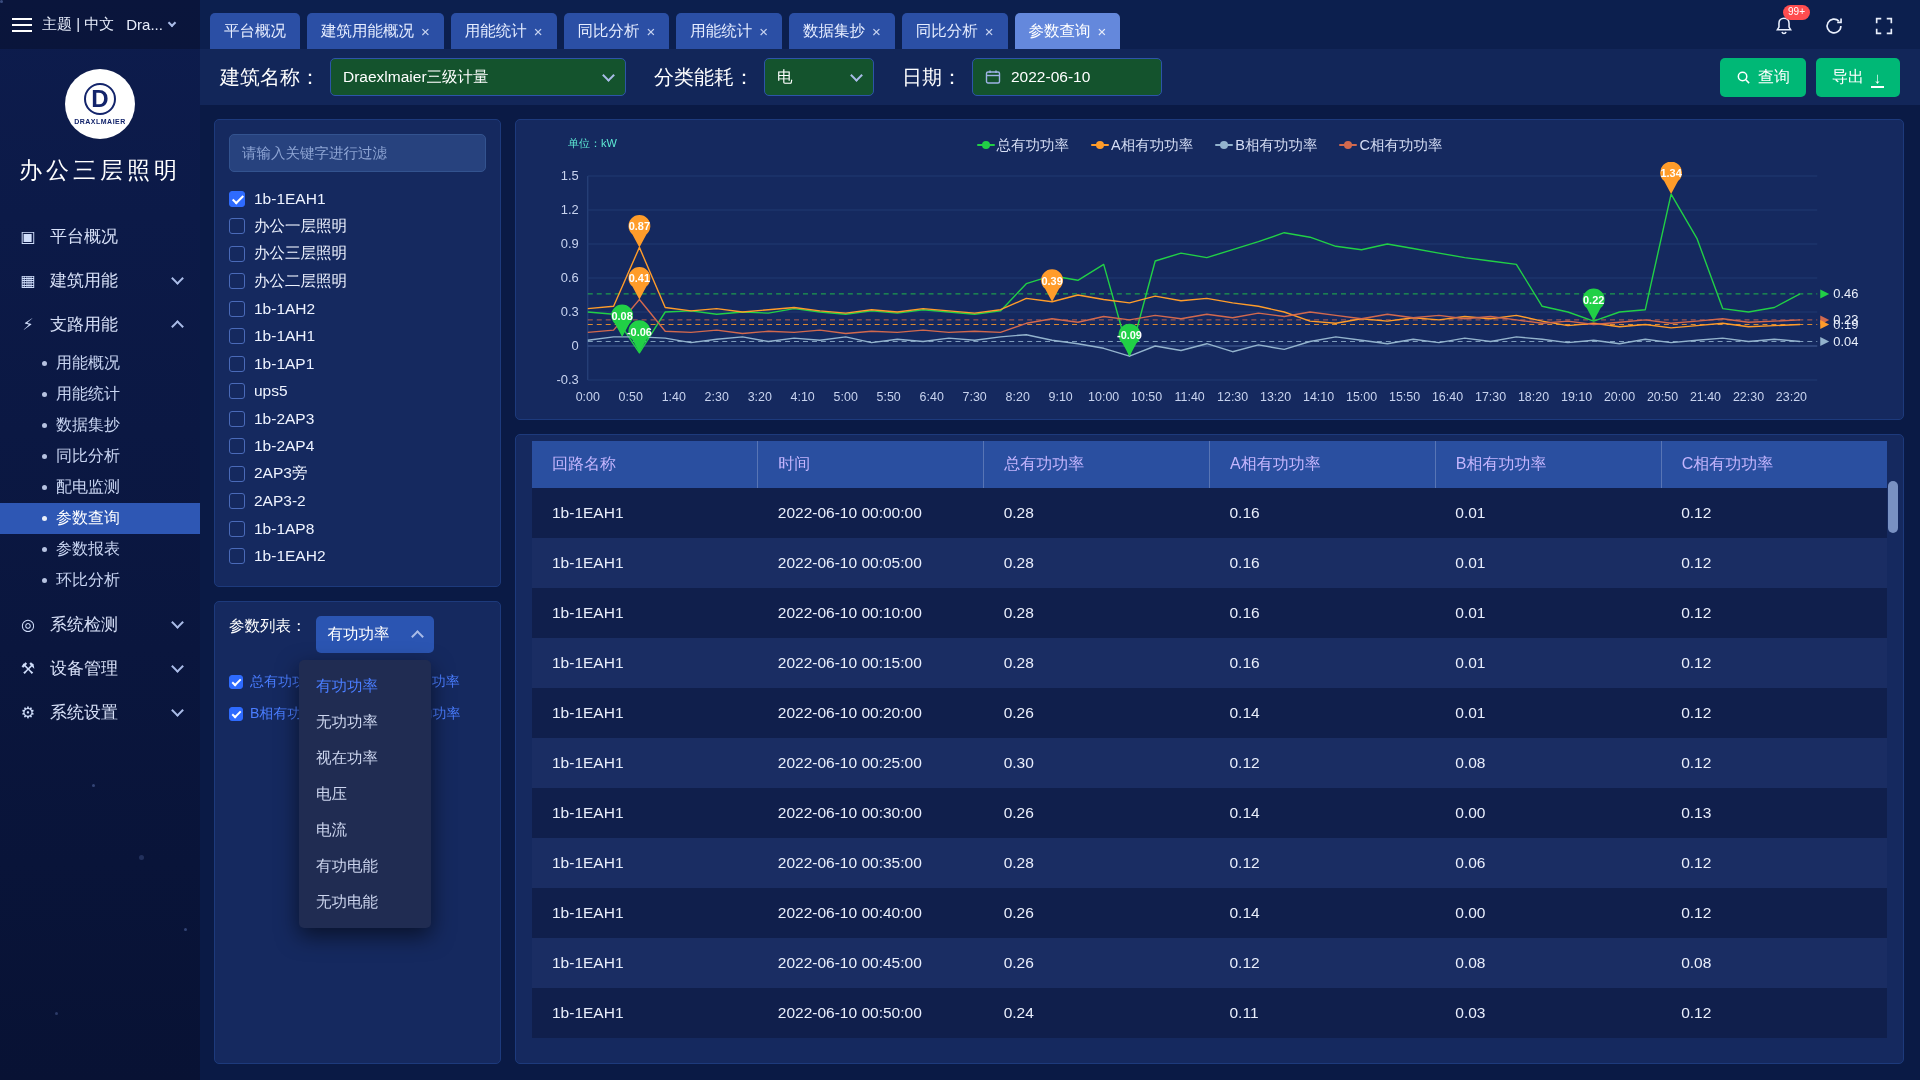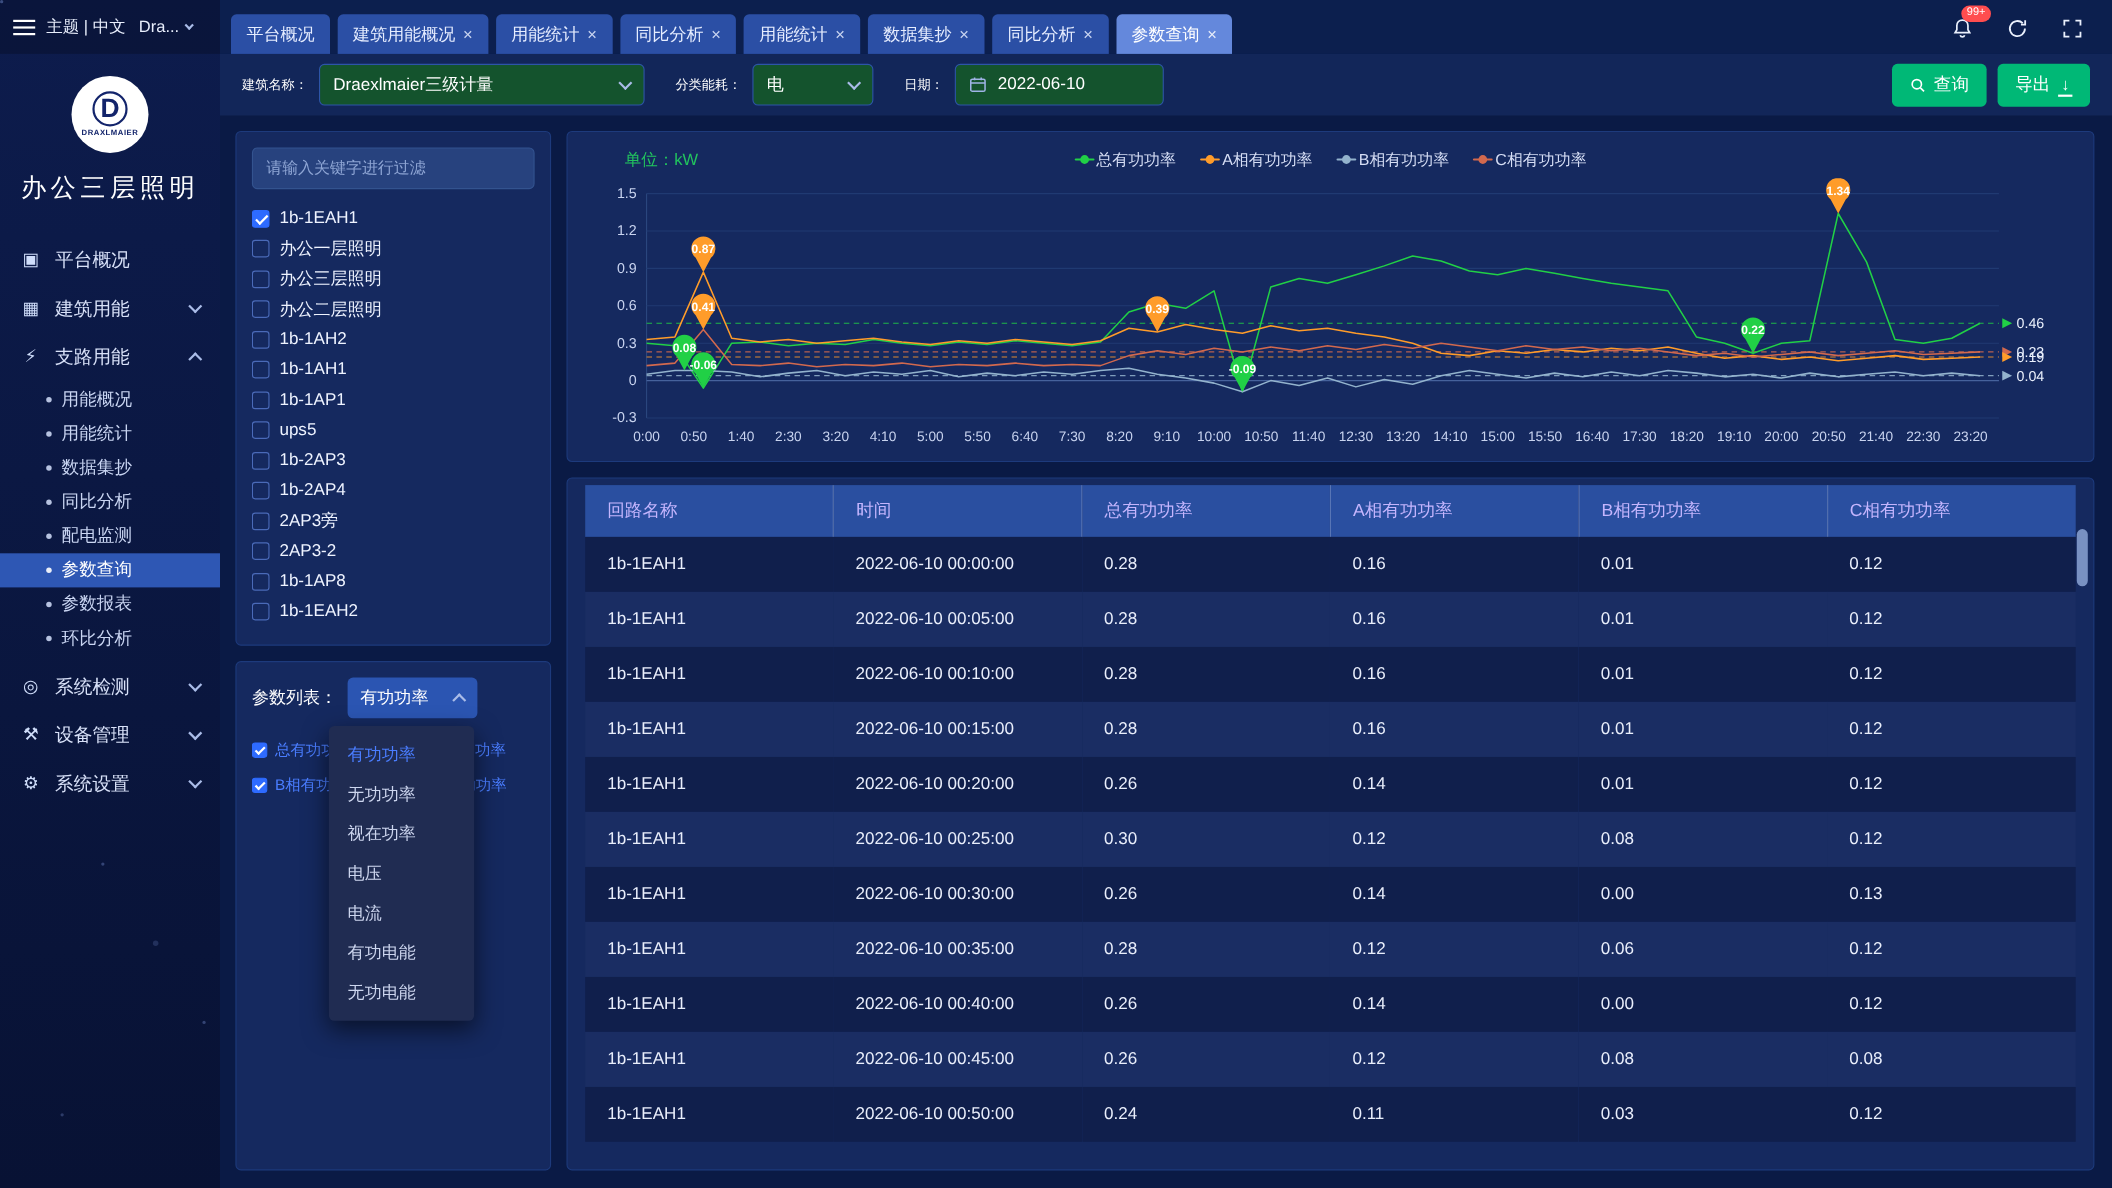--- a/index.html
+++ b/index.html
@@ -62,21 +62,21 @@
   .top-icons { margin-left:auto; display:flex; gap:26px; align-items:center; padding:0 24px;
     height:100%; }
   .icon-btn { position:relative; width:24px; height:24px; cursor:pointer; display:flex;
     align-items:flex-end; justify-content:center; }
   .badge { position:absolute; top:-8px; right:-14px; background:#ff4d4f; color:#fff;
     border-radius:9px; font-size:10px; padding:1.5px 5px; line-height:1.2; }
 
   
   .filterbar { height:56px; background:#122659; display:flex; align-items:center; gap:10px;
     padding:0 20px; }
-  .flabel { font-size:12px; color:#fff; white-space:nowrap; }
+  .flabel { font-size:20px; color:#fff; white-space:nowrap; }
   .flabel.sm { font-size:15.5px; }
   .select { background:#14532d; border:1px solid #2d54a8; border-radius:5px; height:38px;
     display:flex; align-items:center; padding:0 12px; gap:10px; font-size:15.5px; color:#fff;
     cursor:pointer; }
   .select .chev { margin-left:auto; }
   .w-building { width:296px; margin-right:18px; }
   .w-energy { width:110px; margin-right:18px; }
   .w-date { width:190px; }
   .spacer { flex:1; }
   .btn-green { background:#00b876; color:#fff; border:none; height:39px; border-radius:5px;
@@ -93,38 +93,38 @@
   .left-col { width:287px; flex-shrink:0; display:flex; flex-direction:column; gap:14px; }
   .tree-panel { height:468px; padding:14px; display:flex; flex-direction:column; }
   .search-input { width:100%; height:38px; background:#27427e; border:1px solid #33538f;
     border-radius:5px; color:#dfe7fa; font-size:14.5px; padding:0 12px; outline:none;
     font-family:inherit; }
   .search-input::placeholder { color:#8ea5d4; }
   .tree-list { margin-top:13px; overflow:hidden; flex:1; }
   .tree-item { display:flex; align-items:center; gap:9px; height:27.5px; font-size:15.5px;
     color:#eef3ff; cursor:pointer; }
   .param-panel { flex:1; padding:14px; position:relative; }
-  .param-row { display:flex; align-items:center; gap:9px; }
+  .param-row { display:flex; gap:9px; }
   .param-select { background:#2b55b2; border-radius:5px; height:37px; width:118px; display:flex;
     align-items:center; justify-content:space-between; padding:0 12px; font-size:15.5px;
     color:#fff; cursor:pointer; }
   .param-checks { margin-top:20px; display:grid; grid-template-columns:1fr 1fr; gap:14px 4px; }
   .param-check { display:flex; gap:7px; align-items:center; font-size:14px; color:#4a7dff;
     cursor:pointer; white-space:nowrap; overflow:hidden; }
   .dropdown { position:absolute; left:84px; top:58px; width:132px; background:#202c52;
     border-radius:5px; box-shadow:0 8px 22px rgba(0,0,0,.55); padding:8px 0; z-index:10; }
   .dropdown-item { height:36px; display:flex; align-items:center; padding:0 17px; font-size:15.5px;
     color:#ccd5ee; cursor:pointer; }
   .dropdown-item.selected { color:#4a7dff; }
 
   .right-col { flex:1; display:flex; flex-direction:column; gap:14px; min-width:0; }
   .chart-panel { height:301px; padding:12px 16px 4px; }
   .chart-head { position:relative; height:26px; display:flex; align-items:center;
     justify-content:center; }
-  .unit { position:absolute; left:36px; top:4px; font-size:15px; color:#22c55e; }
+  .unit { position:absolute; left:36px; top:4px; font-size:11px; color:#5eead4; }
   .legend { display:flex; gap:22px; align-items:center; }
   .legend-item { display:flex; align-items:center; gap:0px; font-size:14.5px; color:#d6def5;
     cursor:pointer; }
   .legend-line { width:18px; height:2px; border-radius:1px; }
   .legend-dot { width:8px; height:8px; border-radius:50%; margin-left:-13px; margin-right:7px; }
   #chart-svg { display:block; margin-top:4px; }
 
   .table-panel { flex:1; padding:6px 16px 0; position:relative; overflow:hidden; }
   .table-unit { text-align:right; font-size:15px; color:#e3eafc; padding:6px 14px 8px; }
   .data-table { width:100%; border-collapse:collapse; table-layout:fixed; }

